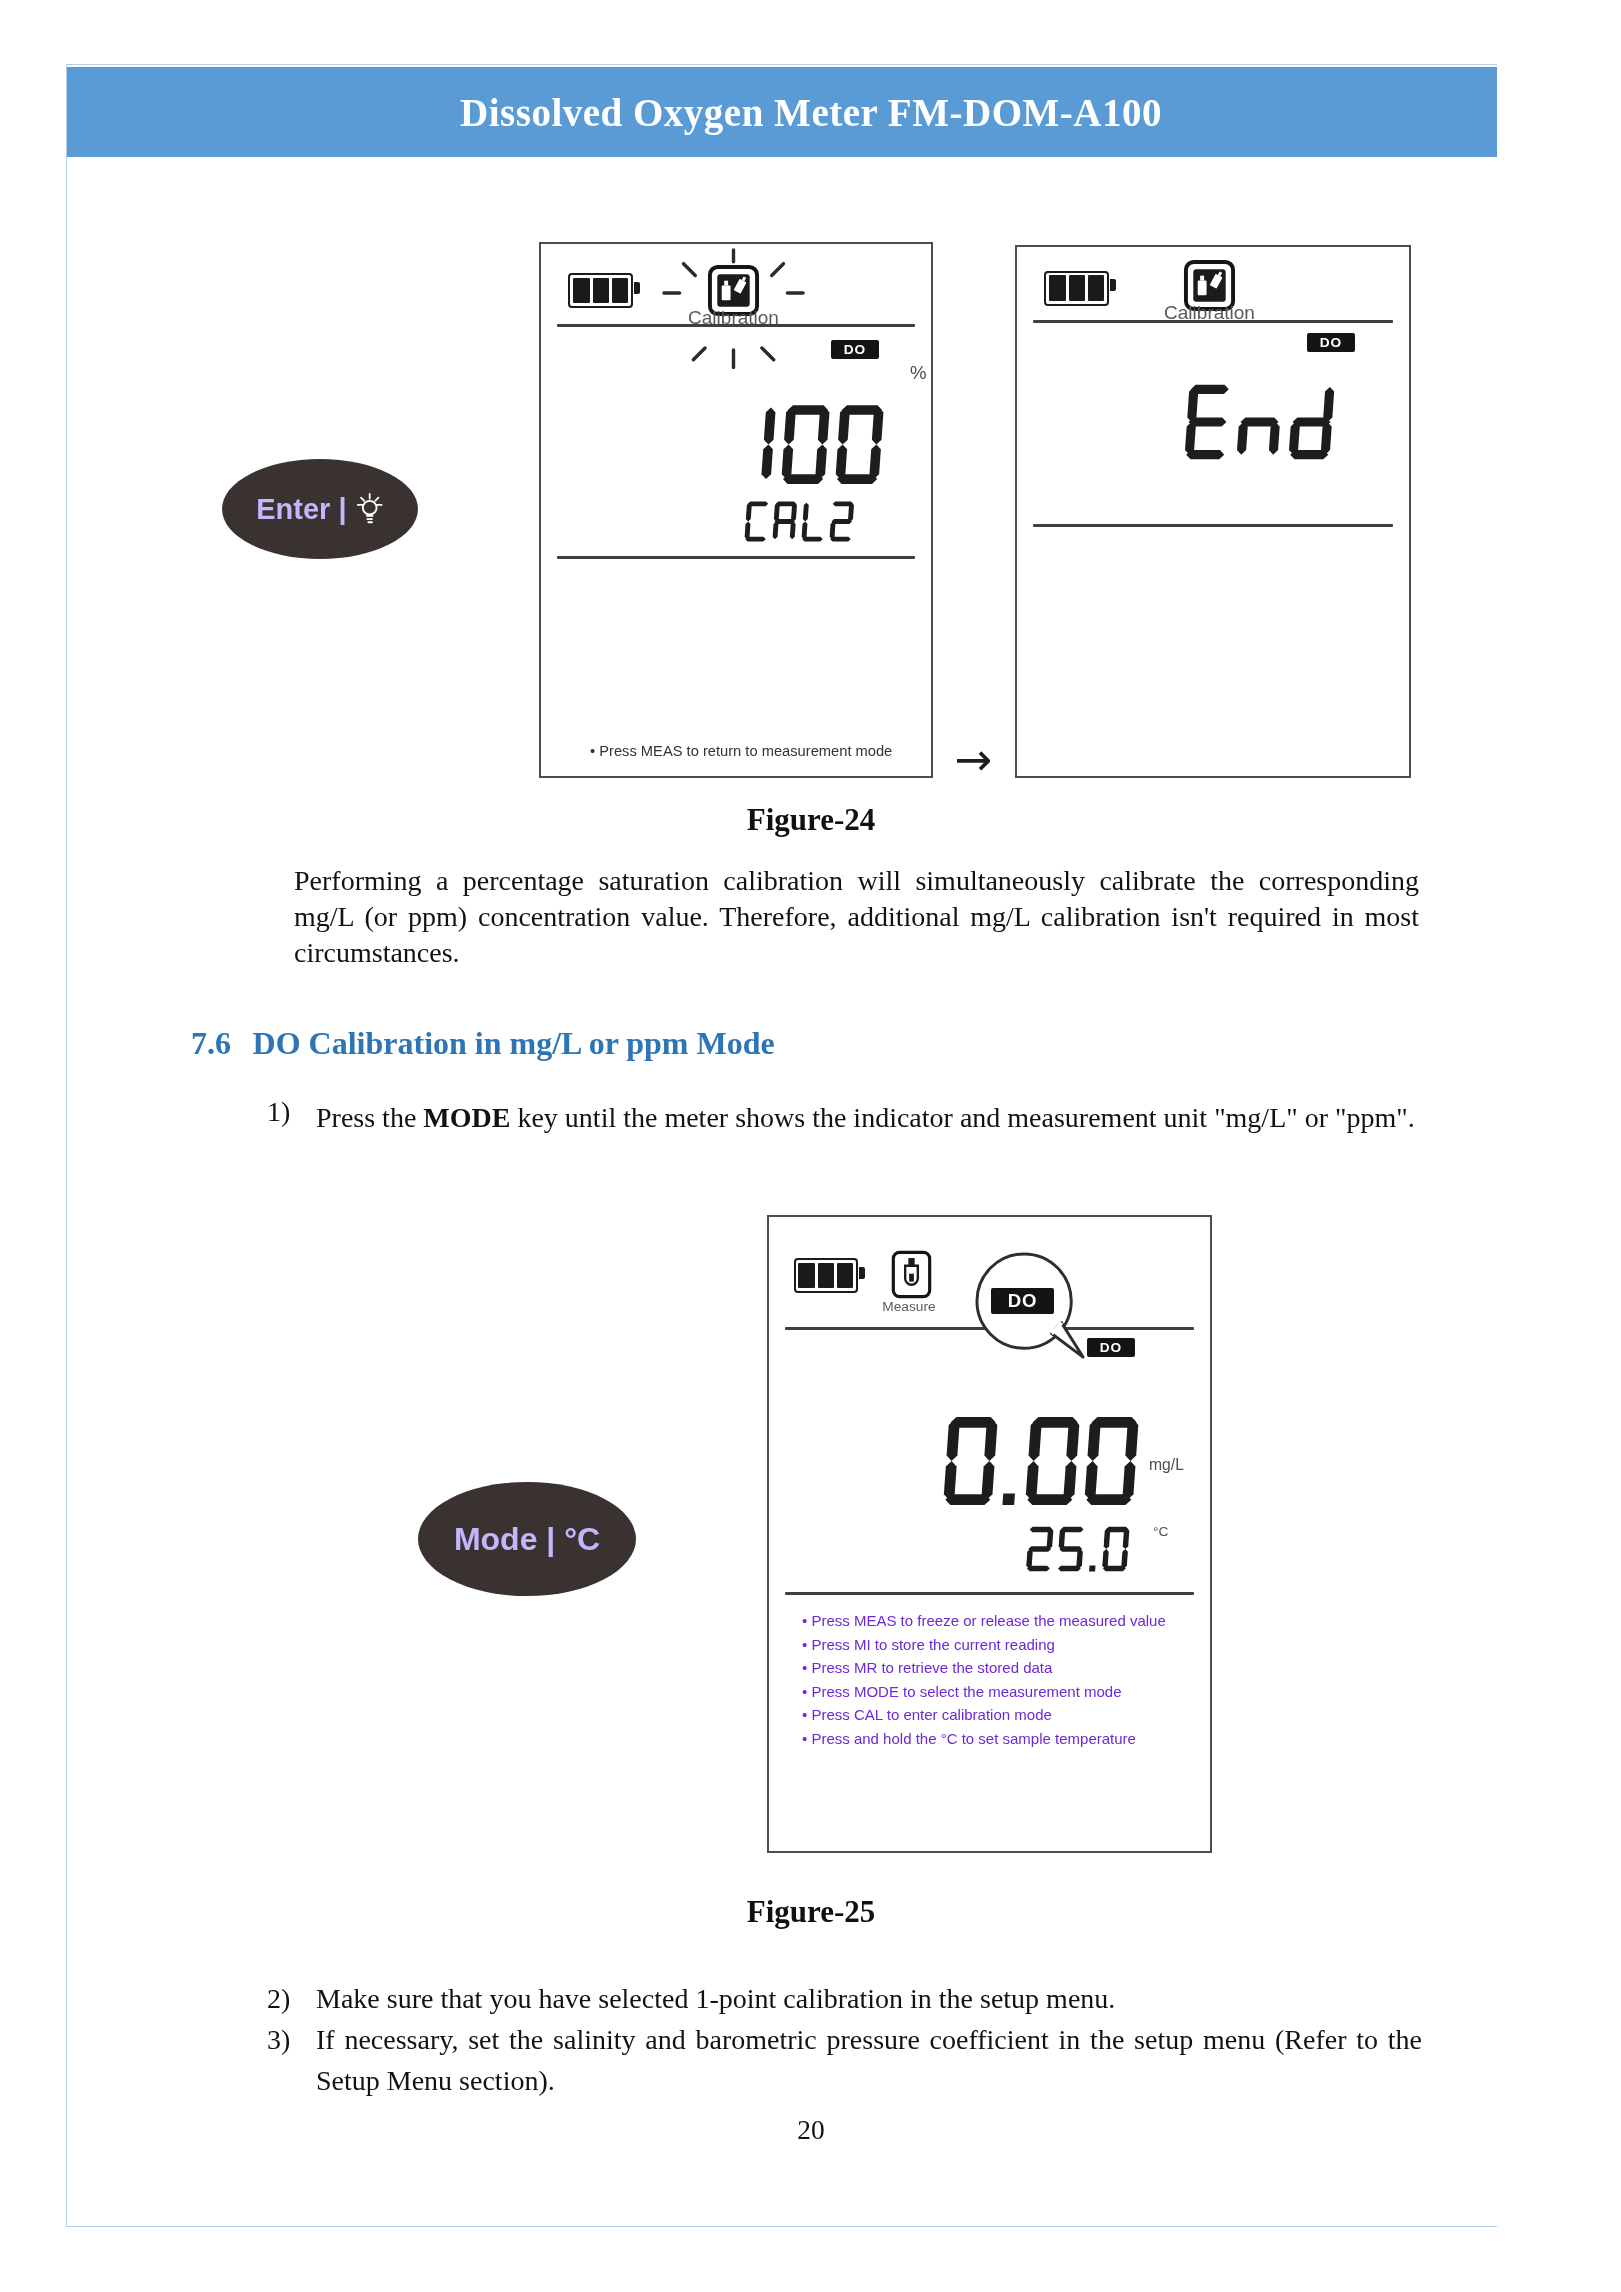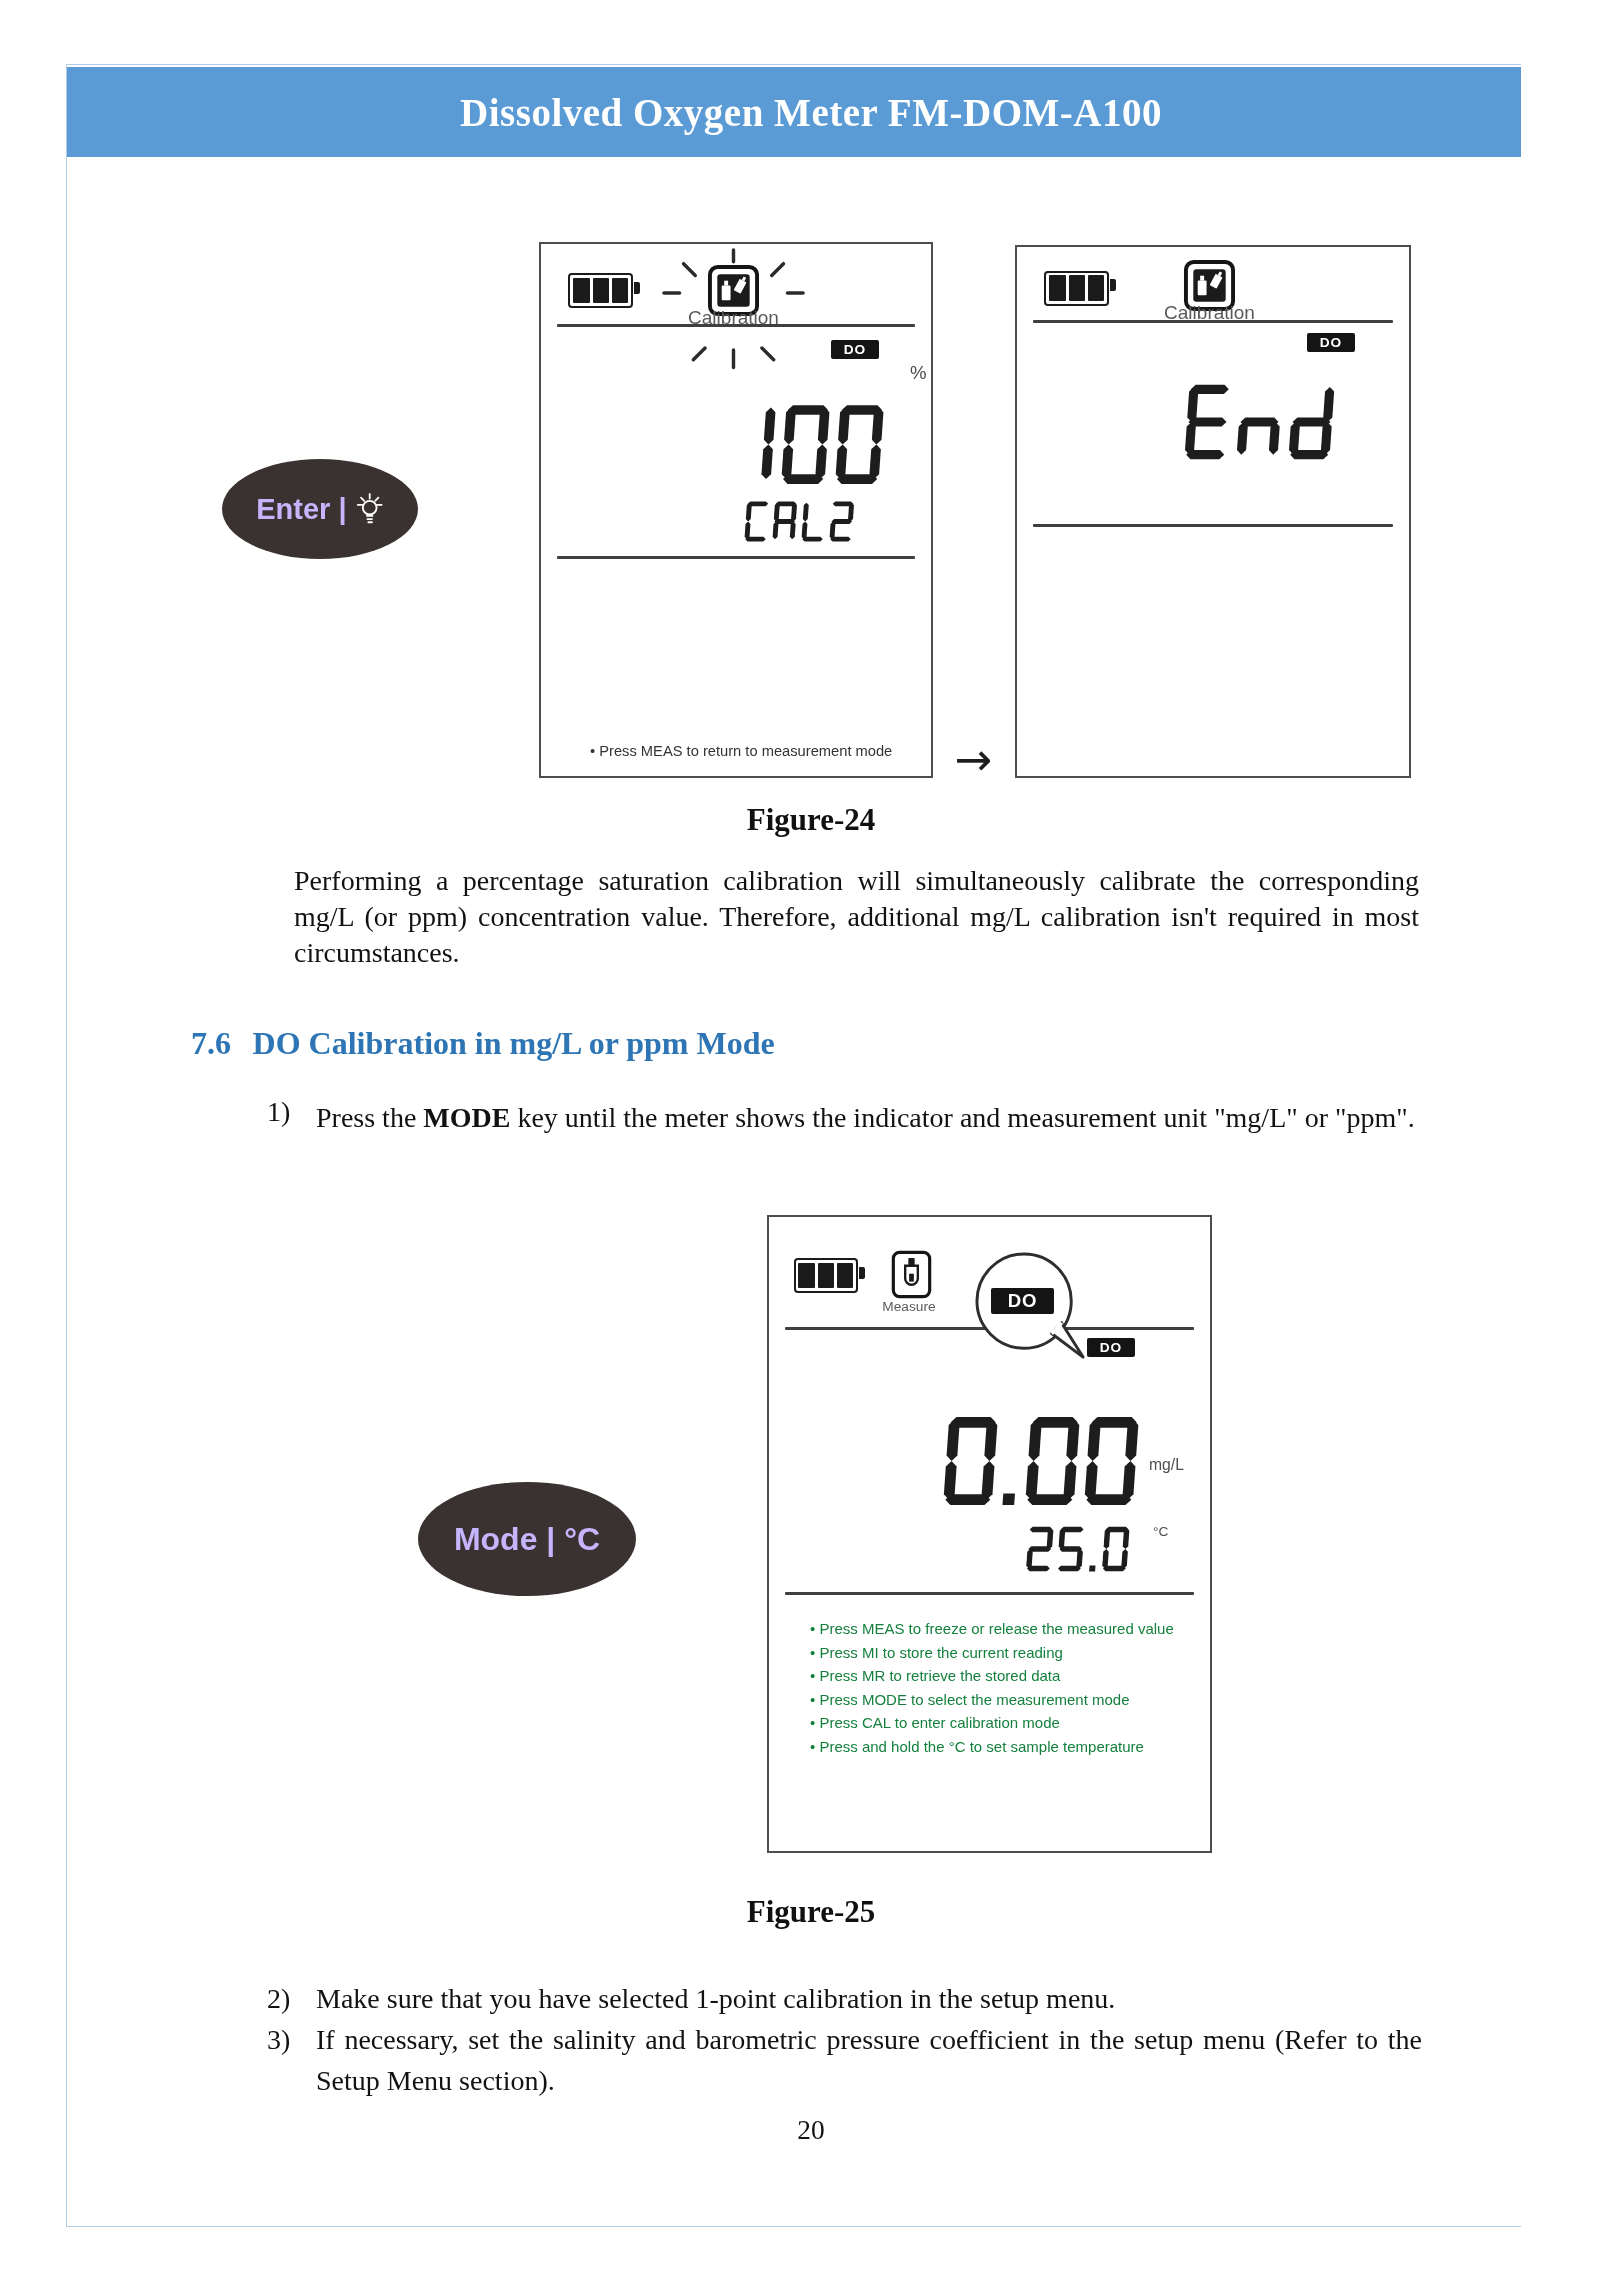--- a/index.html
+++ b/index.html
@@ -1,17 +1,17 @@
 <!DOCTYPE html>
 <html><head>
 <meta charset="utf-8">
 <style>
   html,body{margin:0;padding:0;background:#ffffff;}
   .page{position:relative;width:1497px;height:2293px;background:#fff;
-        font-family:"Liberation Serif","DejaVu Serif",serif;color:#121212;overflow:hidden;padding-left:24px;}
+        font-family:"Liberation Serif","DejaVu Serif",serif;color:#121212;overflow:hidden;}
   .content-border{position:absolute;left:66px;top:64px;width:1489px;height:2161px;
         border:1px solid #b3cde8;background:#fff;}
   .header-banner{position:absolute;left:67px;top:67px;width:1488px;height:90px;
         background:#5b9bd5;display:flex;align-items:center;justify-content:center;}
   .header-banner span{color:#ffffff;font-size:39px;font-weight:bold;letter-spacing:0.5px;}
 
   
   .lcd{position:absolute;background:#fff;border:2.9px solid #4d4d4d;}
   .lcd1{left:539px;top:242px;width:390px;height:532px;}
   .lcd2{left:1015px;top:245px;width:392px;height:529px;}
@@ -35,22 +35,22 @@
 
   .sevenseg{position:absolute;display:flex;align-items:stretch;transform:skewX(-4deg);}
   .seg-100{height:81px;gap:8.8px;}
   .seg-cal2{height:41px;gap:4.9px;}
   .seg-end{height:76px;gap:8.8px;}
   .seg-000{height:90px;gap:7.8px;}
   .seg-250{height:46px;gap:5.9px;}
 
   .lcd-note{position:absolute;font-family:"Liberation Sans","DejaVu Sans",sans-serif;
         font-size:14.7px;color:#333;}
-  .lcd-notes{position:absolute;left:33px;top:392px;margin:8px;padding:0;list-style:none;
-        font-family:"Liberation Sans","DejaVu Sans",sans-serif;font-size:15px;color:#15803d;line-height:23.5px;}
+  .lcd-notes{position:absolute;left:33px;top:392px;margin:0;padding:0;list-style:none;
+        font-family:"Liberation Sans","DejaVu Sans",sans-serif;font-size:15px;color:#6d28d9;line-height:23.5px;}
 
   .balloon-svg{position:absolute;}
 
   
   .btn-oval{position:absolute;background:#3a3230;border-radius:50%;color:#c4b5fd;
         display:flex;align-items:center;justify-content:center;gap:9.8px;
         font-family:"Liberation Sans","DejaVu Sans",sans-serif;font-weight:600;}
   .enter-btn{left:222px;top:459px;width:196px;height:100px;font-size:29px;}
   .mode-btn{left:418px;top:1482px;width:218px;height:114px;font-size:32px;}
 

